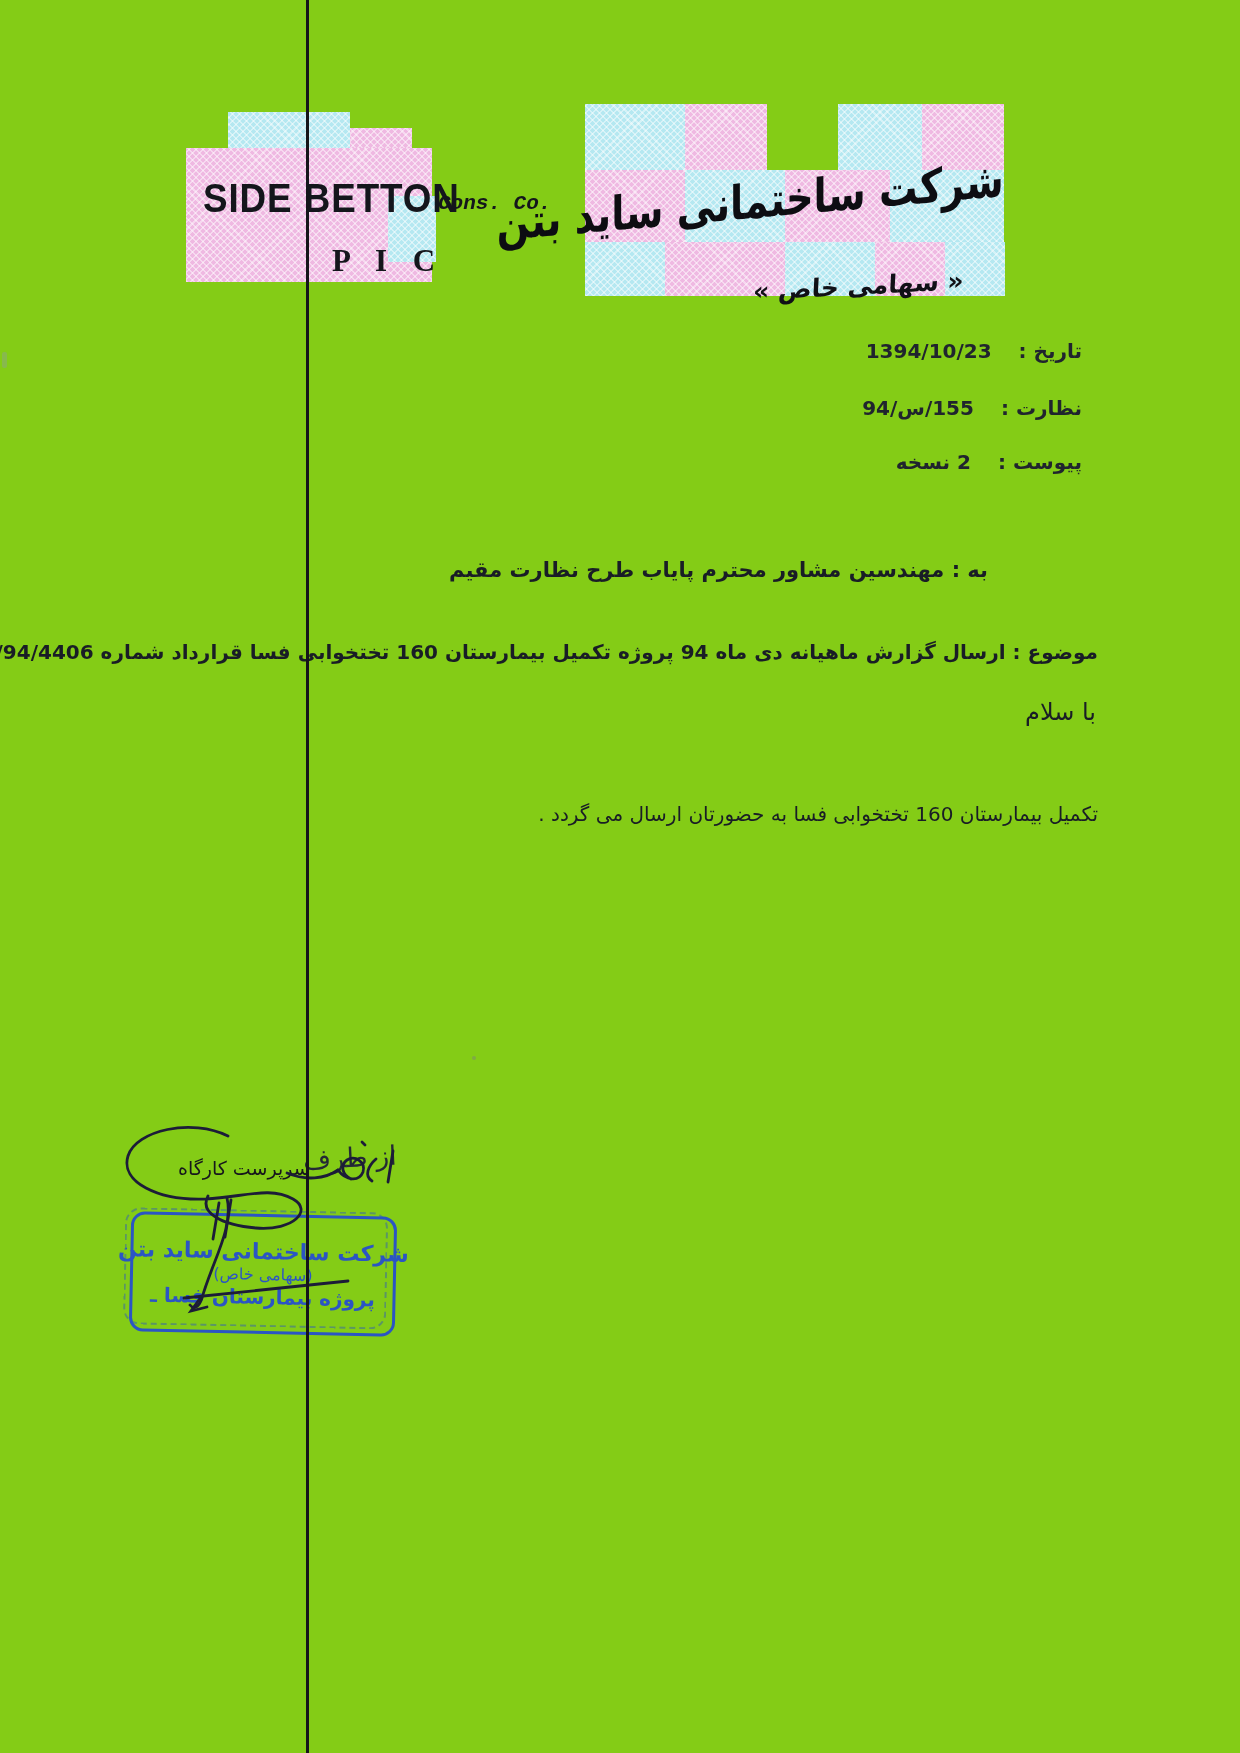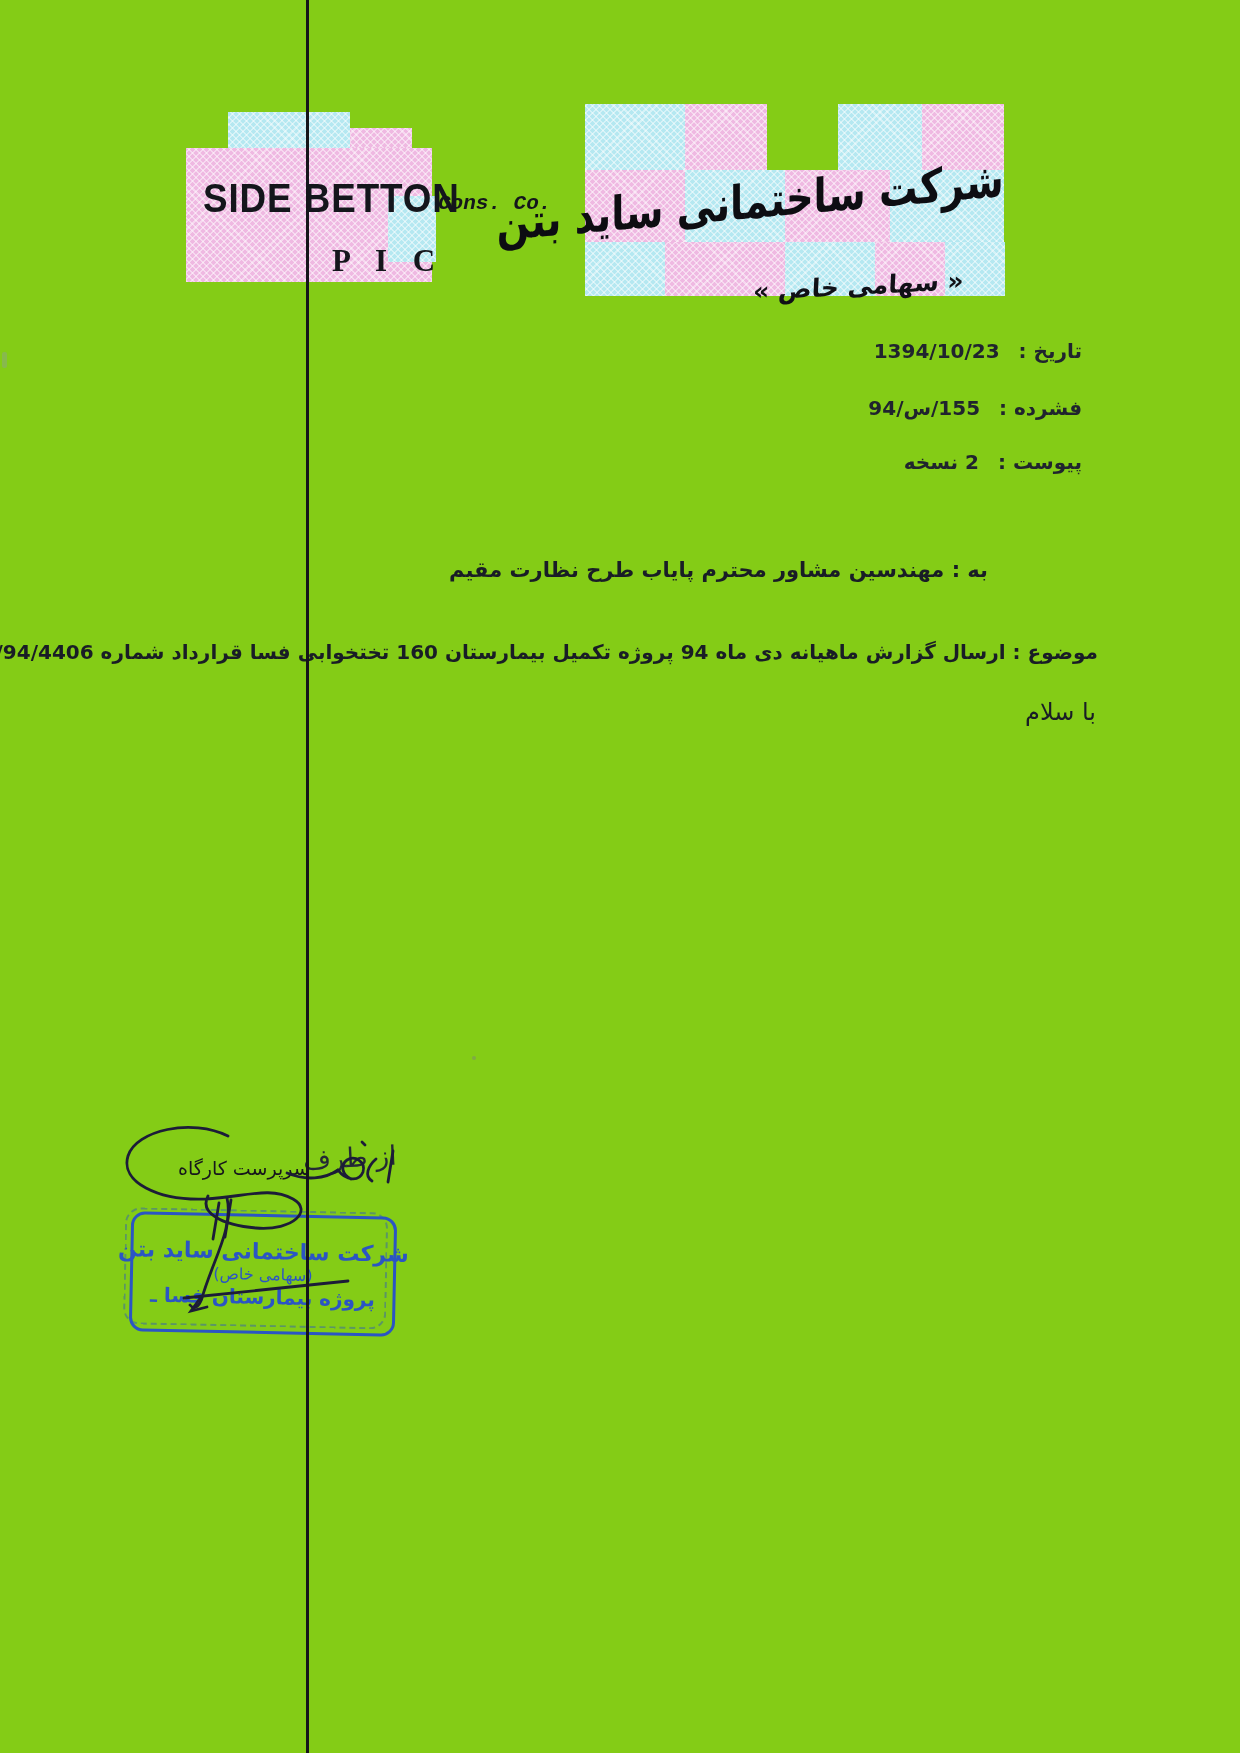--- a/index.html
+++ b/index.html
@@ -49,21 +49,21 @@
     transform:rotate(-3deg) skewX(-6deg);transform-origin:right center;
   }
   
   .meta-line{
     position:absolute;right:158px;z-index:2;direction:rtl;white-space:nowrap;
     font-weight:bold;font-size:20px;color:#20242e;
   }
   .meta-date{top:339px;}
   .meta-number{top:396px;}
   .meta-attachment{top:450px;}
-  .meta-line .val{margin-right:12px;}
+  .meta-line .val{margin-right:20px;}
   
   .fa-line{position:absolute;direction:rtl;white-space:nowrap;z-index:2;color:#191d26;}
   .line-to{top:558px;right:252px;font-size:21px;font-weight:bold;}
   .line-subject{top:640px;right:142px;font-size:20px;font-weight:bold;}
   .line-salutation{top:698px;right:144px;font-size:24px;}
   .line-body1{top:755px;right:142px;font-size:20px;}
   .line-body2{top:802px;right:142px;font-size:20px;}
   
   .sig-title{
     position:absolute;left:178px;top:1157px;z-index:3;direction:rtl;
@@ -129,31 +129,32 @@
   <div class="latin-abbr">P I C</div>
 
   <div class="fa-logo">شرکت ساختمانی ساید بتن</div>
   <div class="fa-logo-type">« سهامی خاص »</div>
 
   <div class="meta-line meta-date">
     <span>تاریخ :</span>
     <span class="val">1394/10/23</span>
   </div>
   <div class="meta-line meta-number">
-    <span>فشرده :</span>
+    <span>نظارت :</span>
     <span class="val">155/س/94</span>
   </div>
   <div class="meta-line meta-attachment">
     <span>پیوست :</span>
     <span class="val">2 نسخه</span>
   </div>
 
   <div class="fa-line line-to">به : مهندسین مشاور محترم پایاب طرح نظارت مقیم</div>
   <div class="fa-line line-subject">موضوع : ارسال گزارش ماهیانه دی ماه 94 پروژه تکمیل بیمارستان 160 تختخوابی فسا قرارداد شماره 1/94/4406</div>
   <div class="fa-line line-salutation">با سلام</div>
+  <div class="fa-line line-body2">تکمیل بیمارستان 160 تختخوابی فسا به حضورتان ارسال می گردد .</div>
 
   <div class="sig-handwritten">از طرف</div>
   <div class="sig-title">سرپرست کارگاه</div>
 
   <div class="stamp">
     <div class="stamp-l1">شرکت ساختمانی ساید بتن</div>
     <div class="stamp-l2">(سهامی خاص)</div>
     <div class="stamp-l3">پروژه بیمارستان فسا ـ</div>
   </div>
 

